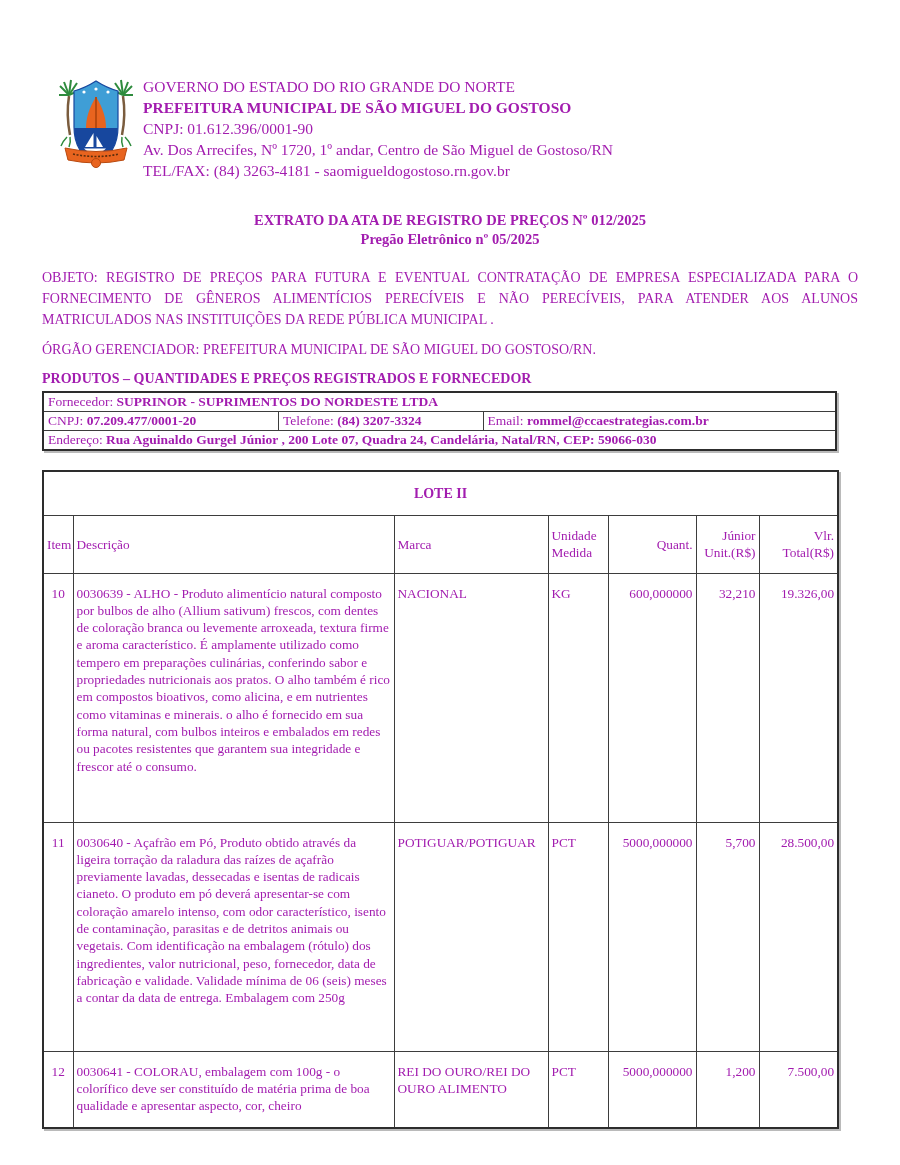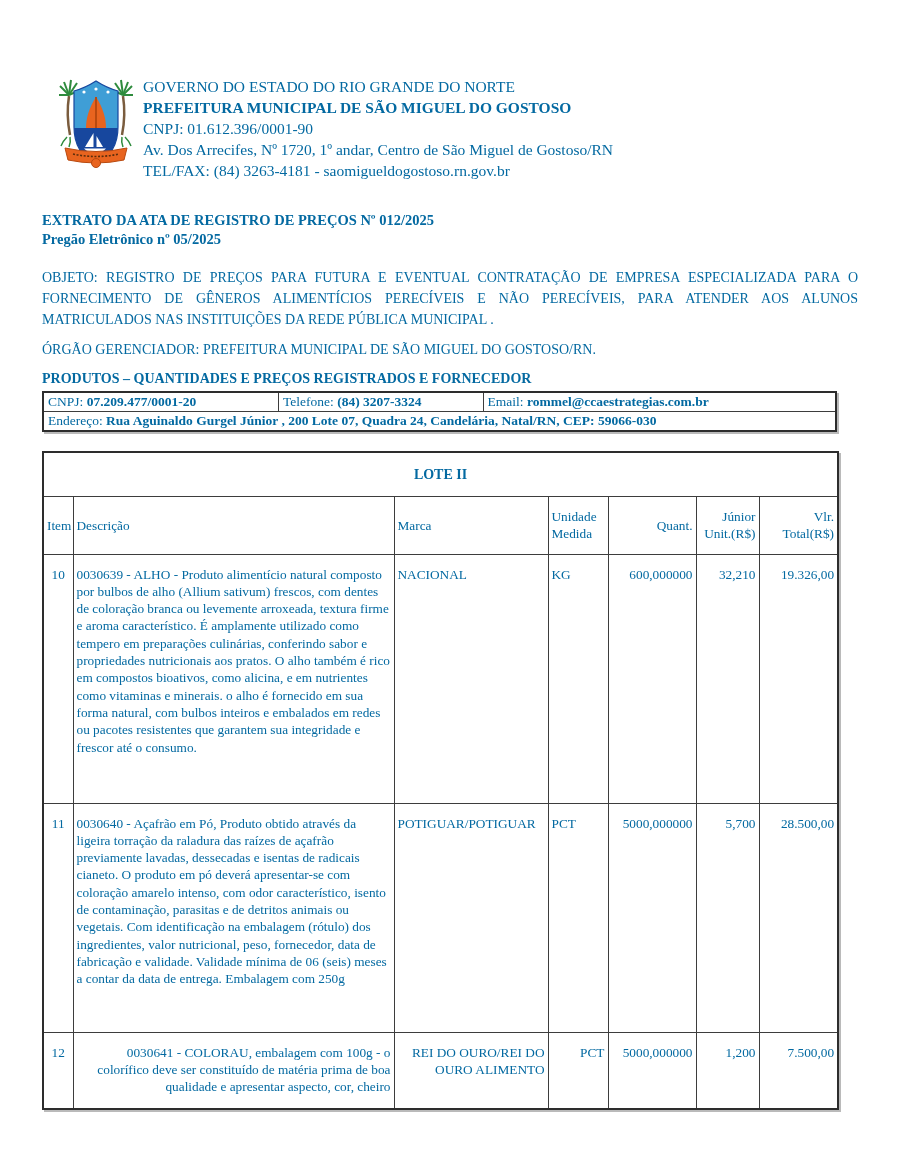--- a/index.html
+++ b/index.html
@@ -1,32 +1,32 @@
 <!DOCTYPE html>
 <html lang="pt"><head>
 <meta charset="utf-8">
 <style>
   html,body{margin:0;padding:0;background:#ffffff;}
   .page{
     position:relative;
     width:900px;height:1165px;
     background:#ffffff;
     font-family:"Liberation Serif", serif;
-    color:#0369a1;
+    color:#a21caf;
     box-sizing:border-box;
     padding:75px 42px 0 42px;
     overflow:hidden;
   }
   
   .letterhead{display:flex;gap:8px;margin-left:15px;}
   .logo-box{flex:0 0 78px;}
   .lh-text{font-size:15.5px;line-height:21px;padding-top:1px;}
   .lh-bold{font-weight:bold;}
   
-  .title-block{margin-top:30px;font-weight:bold;font-size:14.5px;line-height:19px;}
+  .title-block{margin-top:30px;text-align:center;font-weight:bold;font-size:14.5px;line-height:19px;}
   
   .objeto{margin:18px 0 0 0;font-weight:normal;font-size:14px;line-height:21px;text-align:justify;}
   .orgao{margin:11px 0 0 0;font-size:14px;line-height:18px;}
   .produtos{margin:11px 0 0 0;font-weight:bold;font-size:14px;line-height:18px;}
   
   table{border-collapse:collapse;table-layout:fixed;background:#fff;}
   .supplier, .main{
     width:795px;
     border:2px solid #2d2d2d;
     box-shadow:2px 2px 0 rgba(130,130,130,.55);
@@ -38,21 +38,21 @@
   .supplier .val{font-weight:bold;}
   
   .main{margin-top:19px;font-size:13.3px;}
   .main td, .main th{padding:11px 3px;vertical-align:top;line-height:17.3px;}
   .main .lote-cell{font-weight:bold;text-align:center;height:21px;vertical-align:middle;font-size:14px;}
   .main th{font-weight:normal;vertical-align:middle;height:34px;text-align:left;}
   .main th.num, .main td.num{text-align:right;}
   .main td.item-cell{text-align:center;margin-top:29px;}
   .r10 td{height:226px;}
   .r11 td{height:206px;}
-  .r12 td{height:53px;text-align:right;}
+  .r12 td{height:53px;}
 </style>
 </head>
 <body>
 
 <div class="page">
 
   <div class="letterhead">
     <span class="logo-box">
       <svg width="78" height="97" viewBox="0 0 78 97" aria-hidden="true">
 
@@ -123,20 +123,26 @@
   <p class="orgao">ÓRGÃO GERENCIADOR: PREFEITURA MUNICIPAL DE SÃO MIGUEL DO GOSTOSO/RN.</p>
   <p class="produtos">PRODUTOS – QUANTIDADES E PREÇOS REGISTRADOS E FORNECEDOR</p>
 
   <table class="supplier">
     <colgroup>
         <col style="width:29.7%">
         <col style="width:25.8%">
         <col style="width:44.5%">
       </colgroup>
     <tbody>
+        <tr>
+      <td colspan="3">
+        <span>Fornecedor:</span>
+        <span class="val">SUPRINOR - SUPRIMENTOS DO NORDESTE LTDA</span>
+      </td>
+    </tr>
     <tr>
       <td>
         <span>CNPJ:</span>
         <span class="val">07.209.477/0001-20</span>
       </td>
       <td>
         <span>Telefone:</span>
         <span class="val">(84) 3207-3324</span>
       </td>
       <td>

